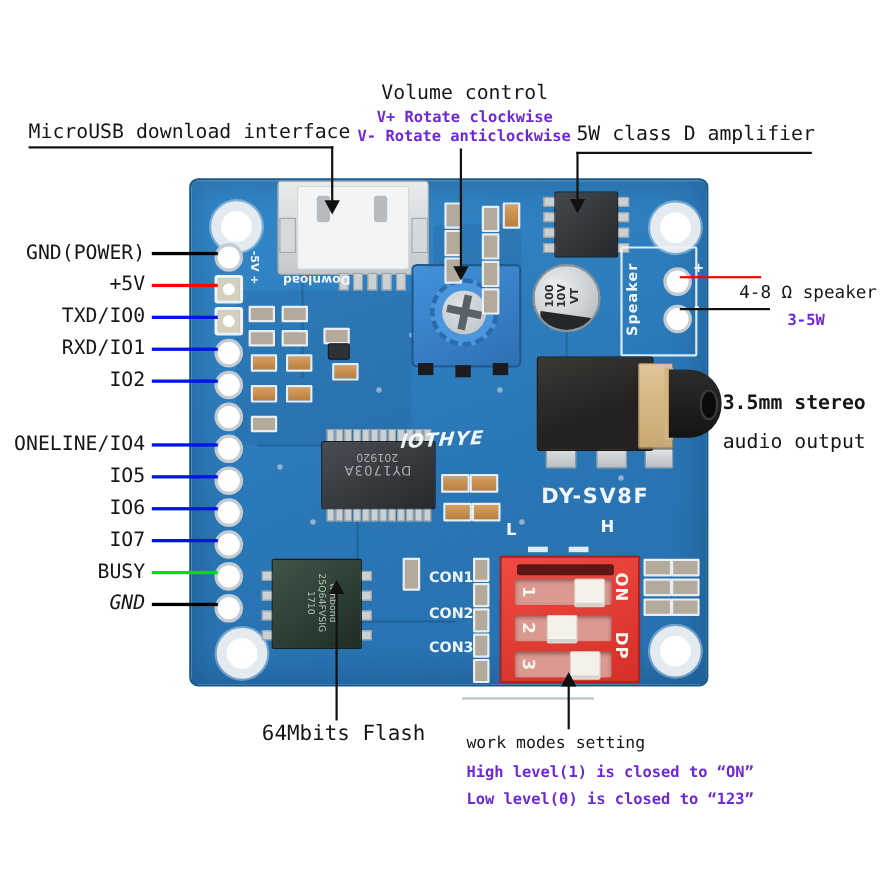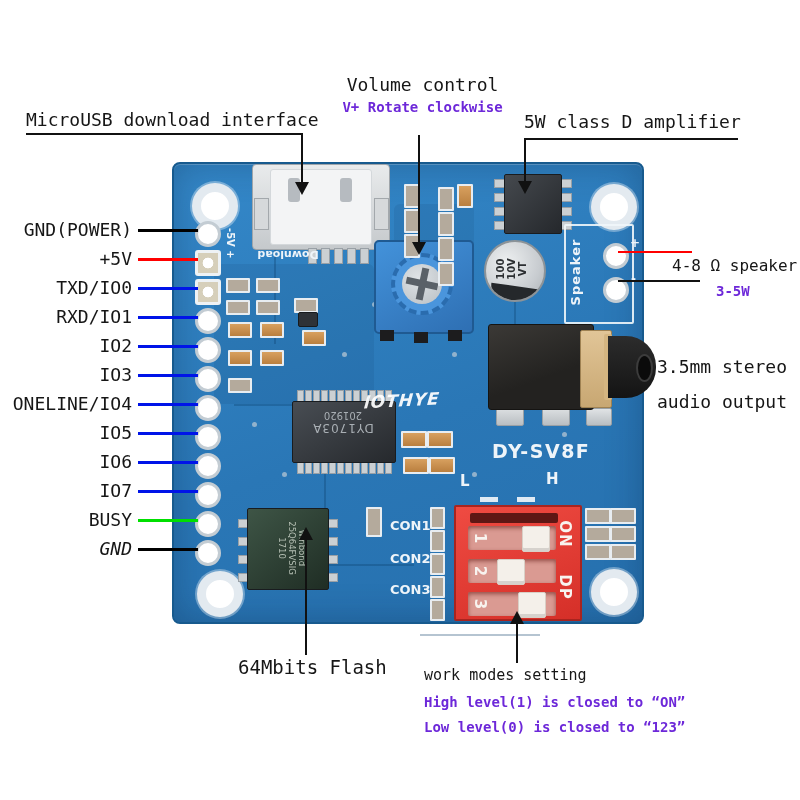--- a/index.html
+++ b/index.html
@@ -256,20 +256,21 @@
     <div class="res" style="left:436px;top:380px;width:22px;height:12px;"></div>
   </div>
 
   <div class="lbl" style="left:26px;top:109px;">MicroUSB download interface</div>
   <div class="hline" style="left:26px;top:133px;width:277px;"></div>
   <div class="vline" style="left:301px;top:133px;height:50px;"></div>
   <div class="arrow-down" style="left:295px;top:182px;"></div>
 
   <div class="lbl c" style="left:330px;top:74px;width:185px;">Volume control</div>
   <div class="lbl red c" style="left:330px;top:99px;width:185px;font-size:14px;font-weight:bold;">V+ Rotate clockwise</div>
+  <div class="lbl red c" style="left:322px;top:116px;width:200px;font-size:14px;font-weight:bold;">V- Rotate anticlockwise</div>
   <div class="vline" style="left:418px;top:135px;height:108px;"></div>
   <div class="arrow-down" style="left:412px;top:242px;"></div>
 
   <div class="lbl" style="left:524px;top:111px;">5W class D amplifier</div>
   <div class="hline" style="left:524px;top:138px;width:214px;"></div>
   <div class="vline" style="left:524px;top:138px;height:44px;"></div>
   <div class="arrow-down" style="left:518px;top:181px;"></div>
 
   <div class="pin-row" style="top:219px;">
     <span class="pin-label">GND(POWER)</span>
@@ -284,24 +285,20 @@
     <span class="pin-line" style="background: rgb(0, 20, 232);"></span>
     </div>
   <div class="pin-row" style="top:306px;">
     <span class="pin-label">RXD/IO1</span>
     <span class="pin-line" style="background: rgb(0, 20, 232);"></span>
     </div>
   <div class="pin-row" style="top:335px;">
     <span class="pin-label">IO2</span>
     <span class="pin-line" style="background: rgb(0, 20, 232);"></span>
     </div>
-  <div class="pin-row" style="top:364px;">
-    <span class="pin-label">IO3</span>
-    <span class="pin-line" style="background: rgb(0, 20, 232);"></span>
-    </div>
   <div class="pin-row" style="top:393px;">
     <span class="pin-label">ONELINE/IO4</span>
     <span class="pin-line" style="background: rgb(0, 20, 232);"></span>
     </div>
   <div class="pin-row" style="top:422px;">
     <span class="pin-label">IO5</span>
     <span class="pin-line" style="background: rgb(0, 20, 232);"></span>
     </div>
   <div class="pin-row" style="top:451px;">
     <span class="pin-label">IO6</span>
@@ -318,21 +315,21 @@
   <div class="pin-row" style="top:538px;font-style:italic;">
     <span class="pin-label">GND</span>
     <span class="pin-line" style="background: rgb(0, 0, 0);"></span>
     </div>
 
   <div class="hline" style="left:618px;top:251px;width:74px;background:#ff0000;"></div>
   <div class="hline" style="left:618px;top:280px;width:82px;"></div>
   <div class="lbl" style="left:672px;top:256px;font-size:16px;">4-8 Ω speaker</div>
   <div class="lbl red" style="left:716px;top:283px;font-size:14px;font-weight:bold;">3-5W</div>
 
-  <div class="lbl" style="left:657px;top:356px;">3.5mm stereo</div>
+  <div class="lbl" style="left:657px;top:356px;font-weight:bold;">3.5mm stereo</div>
   <div class="lbl" style="left:657px;top:391px;">audio output</div>
 
   <div class="vline" style="left:305px;top:537px;height:118px;"></div>
   <div class="arrow-up" style="left:299px;top:527px;"></div>
   <div class="lbl" style="left:238px;top:656px;font-size:19px;">64Mbits Flash</div>
 
   <div class="vline" style="left:516px;top:621px;height:42px;"></div>
   <div class="arrow-up" style="left:510px;top:611px;"></div>
   <div class="lbl" style="left:424px;top:666px;font-size:15px;">work modes setting</div>
   <div class="lbl red" style="left:424px;top:694px;font-size:14px;font-weight:bold;">High level(1) is closed to “ON”</div>

